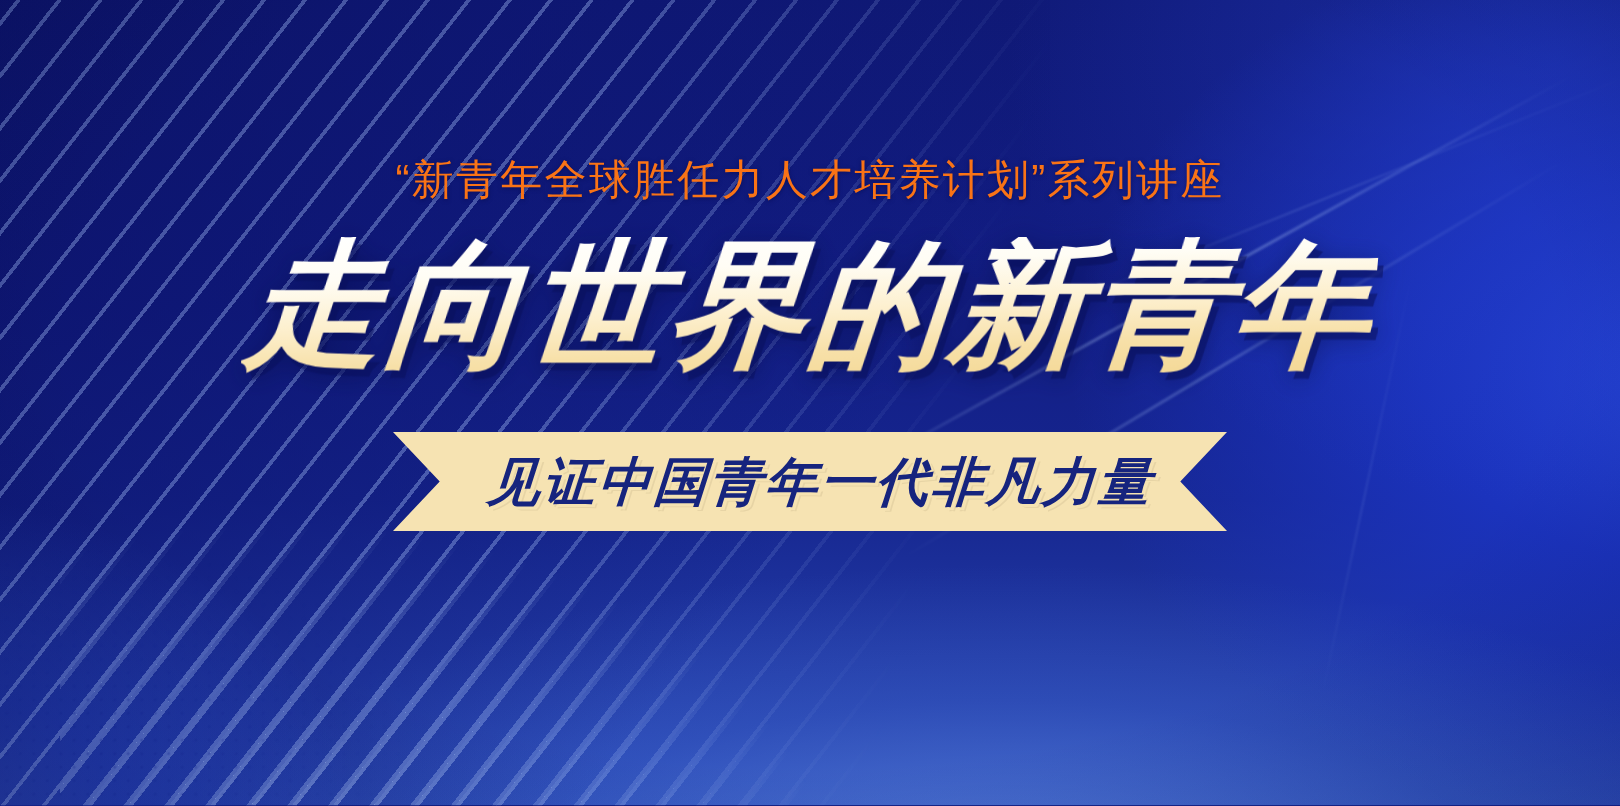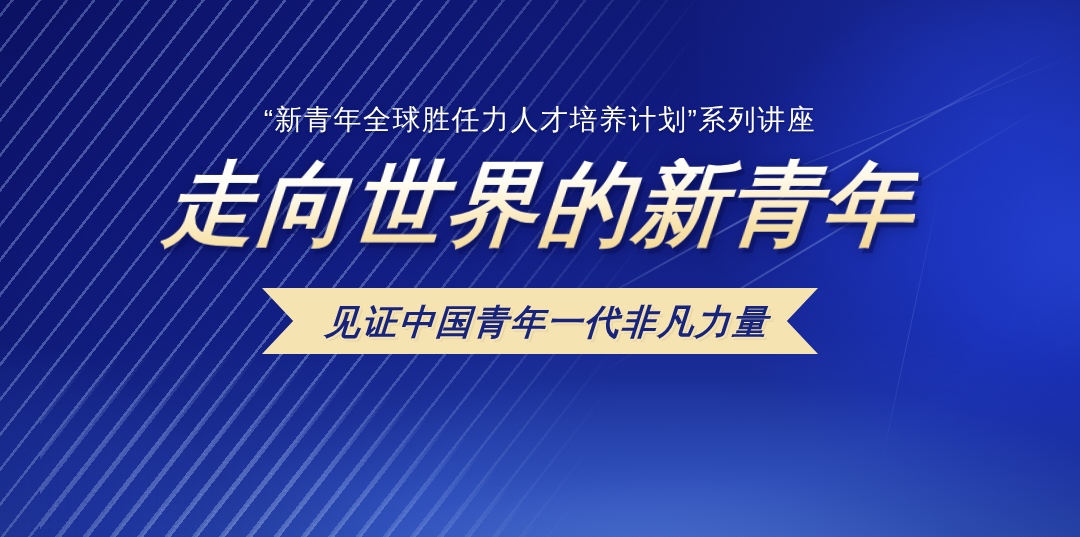--- a/index.html
+++ b/index.html
@@ -125,21 +125,21 @@
     display: flex;
     flex-direction: column;
     align-items: center;
   }
 
   .subtitle {
     margin-top: 106px;
     font-size: 28px;
     line-height: 1;
     letter-spacing: 1.5px;
-    color: #ffffff;
+    color: #f97316;
     font-weight: 500;
     white-space: nowrap;
     text-shadow: 0 1px 3px rgba(4,10,70,0.55);
   }
 
   .title {
     margin-top: 24px;
     font-size: 92px;
     line-height: 1;
     font-weight: 900;

